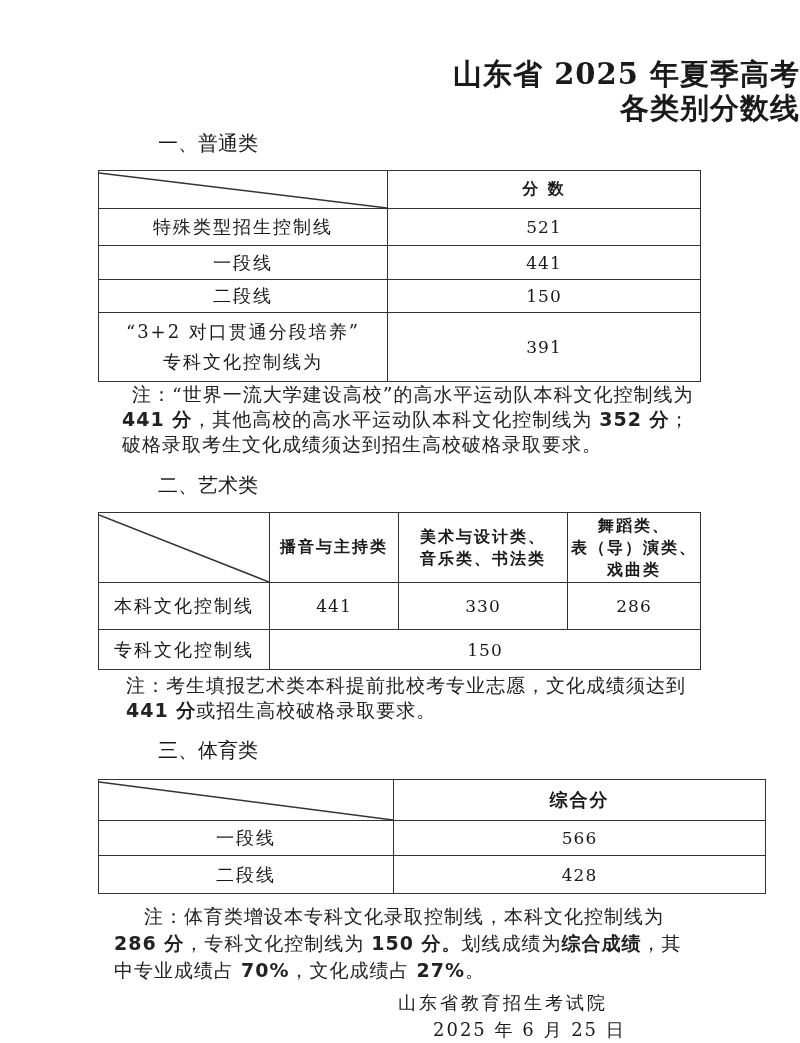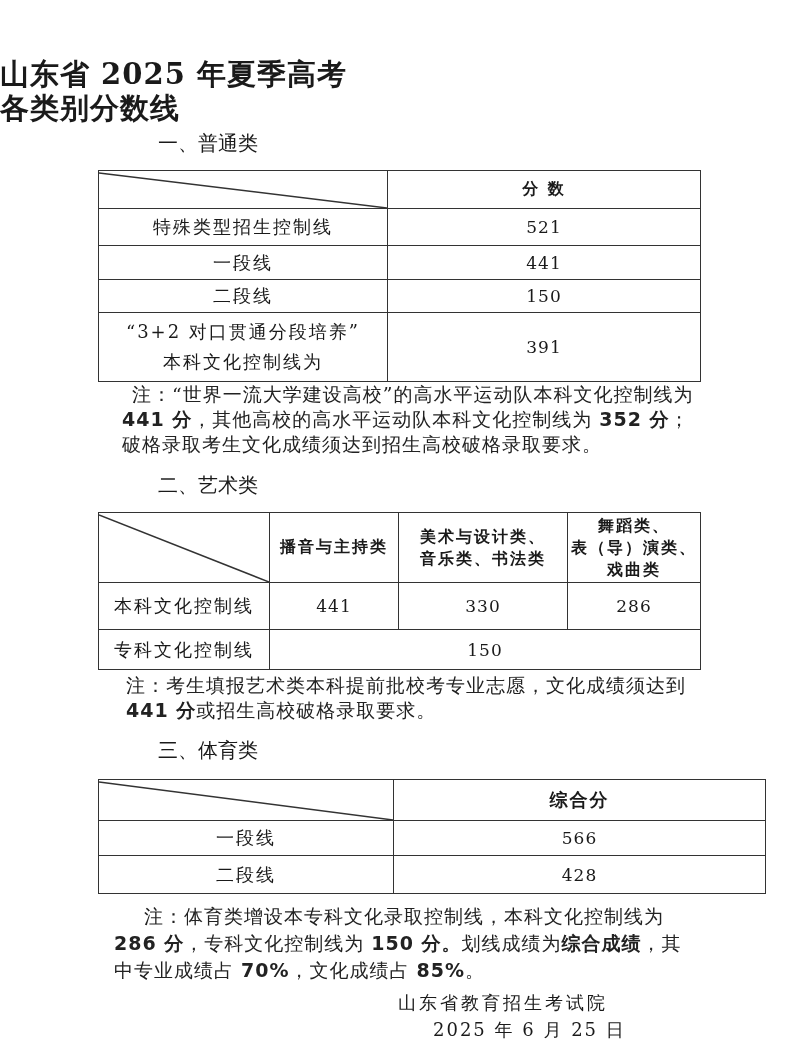--- a/index.html
+++ b/index.html
@@ -1,18 +1,18 @@
 <!DOCTYPE html>
 <html><head>
 <meta charset="utf-8">
 <style>
   html, body { margin:0; padding:0; background:#ffffff; }
   body { width:800px; height:1043px; position:relative; overflow:hidden;
     font-family: "DejaVu Serif", "Liberation Serif", serif; color:#1a1a1a; }
-  .title { position:absolute; left:0; width:800px; text-align:left;
+  .title { position:absolute; left:0; width:800px; text-align:right;
     font-weight:bold; font-size:29px; line-height:34px; letter-spacing:1px; }
   .t1 { top:57px; }
   .t2 { top:91px; }
   .sec { position:absolute; left:158px; font-size:20px; font-family:"DejaVu Sans","Liberation Sans",sans-serif; }
   table { position:absolute; border-collapse:collapse; }
   td { border:1.5px solid #333; text-align:center; vertical-align:middle;
     font-size:18px; letter-spacing:2px; padding:0; }
   td.diag { position:relative; }
   td.diag svg { position:absolute; left:0; top:0; width:100%; height:100%; }
   .hdr { font-weight:bold; font-family:"DejaVu Sans","Liberation Sans",sans-serif; font-size:16px; }
@@ -46,21 +46,21 @@
     <td>一段线</td>
     <td class="num">441</td>
   </tr>
   <tr style="height:33px;">
     <td>二段线</td>
     <td class="num">150</td>
   </tr>
   <tr style="height:69px;">
     <td style="line-height:30px;">
       <div>“3+2 对口贯通分段培养”</div>
-      <div>本科文化控制线为</div>
+      <div>专科文化控制线为</div>
     </td>
     <td class="num">391</td>
   </tr>
 </tbody>
   </table>
 <div class="note" style="left:122px; top:382px; width:580px; text-indent:10px;"><span>注：“世界一流大学建设高校”的高水平运动队本科文化控制线为 </span><b>441 分</b><span>，其他高校的高水平运动队本科文化控制线为 </span><b>352 分</b><span>；破格录取考生文化成绩须达到招生高校破格录取要求。</span></div>
 
 <div class="sec" style="top:472px;">二、艺术类</div>
 <table style="left:98px; top:512px; width:603px;">
   <tbody>
@@ -109,16 +109,16 @@
   <tr style="height:35px;">
     <td>一段线</td>
     <td class="num">566</td>
   </tr>
   <tr style="height:38px;">
     <td>二段线</td>
     <td class="num">428</td>
   </tr>
 </tbody>
   </table>
-<div class="note" style="left:114px; top:903px; width:585px; text-indent:30px; line-height:27px;"><span>注：体育类增设本专科文化录取控制线，本科文化控制线为 </span><b>286 分</b><span>，专科文化控制线为 </span><b>150 分。</b><span>划线成绩为</span><b>综合成绩</b><span>，其中专业成绩占 </span><b>70%</b><span>，文化成绩占 </span><b>85%</b><span>。</span></div>
+<div class="note" style="left:114px; top:903px; width:585px; text-indent:30px; line-height:27px;"><span>注：体育类增设本专科文化录取控制线，本科文化控制线为 </span><b>286 分</b><span>，专科文化控制线为 </span><b>150 分。</b><span>划线成绩为</span><b>综合成绩</b><span>，其中专业成绩占 </span><b>70%</b><span>，文化成绩占 </span><b>27%</b><span>。</span></div>
 
 <div class="sign" style="top:991px;">山东省教育招生考试院</div>
 <div class="sign" style="top:1018px; left:412px; letter-spacing:2px;margin-left:21px;">2025 年 6 月 25 日</div>
 
 </body></html>

